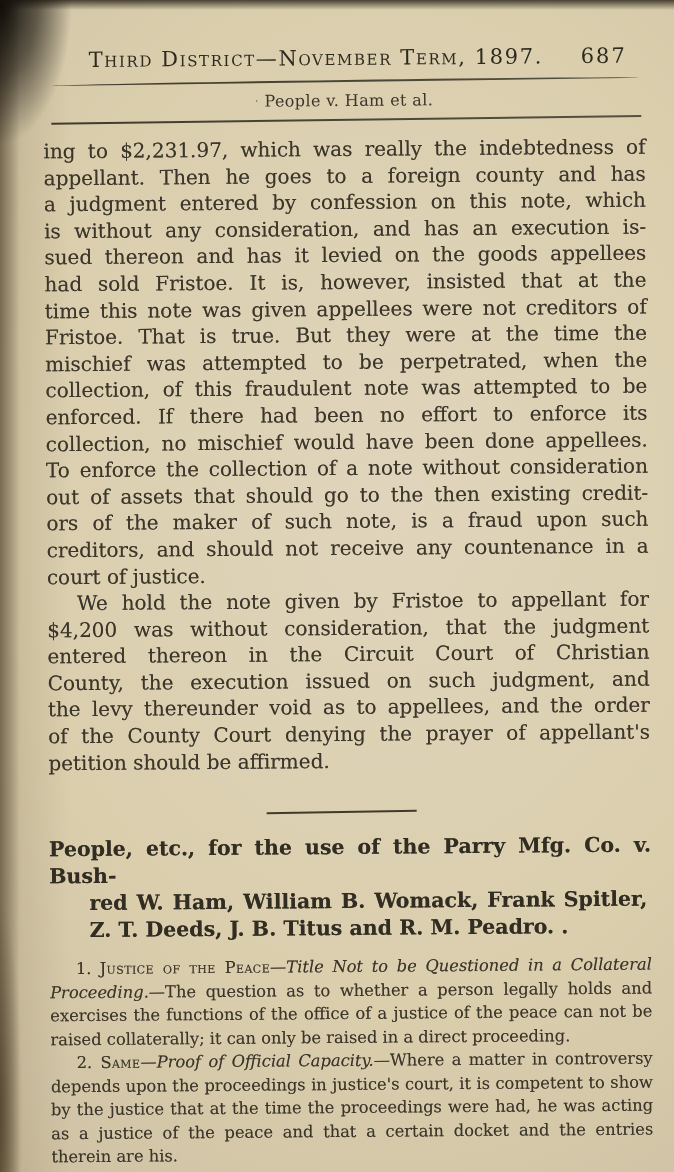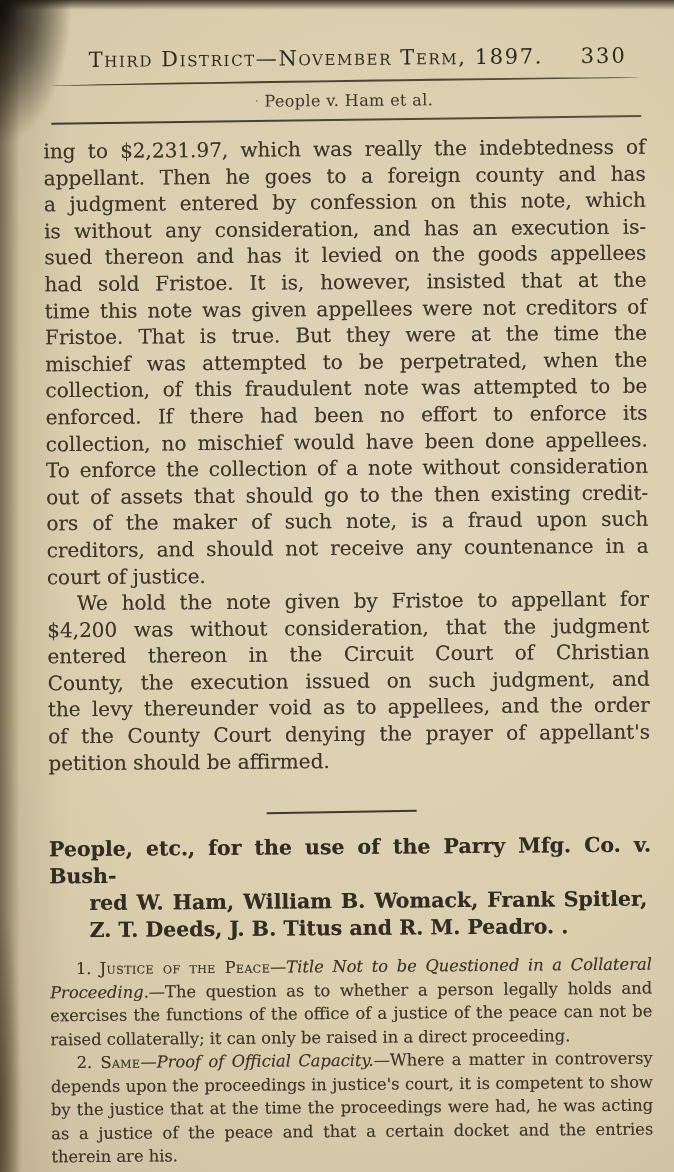--- a/index.html
+++ b/index.html
@@ -145,21 +145,21 @@
 </head>
 <body>
 
 <div class="scan">
   <div class="gutter-shade"></div>
 
   <div class="content">
 
     <div class="running-head">
       <span>Third District—November Term, 1897.</span>
-      <span class="pagenum">330</span>
+      <span class="pagenum">687</span>
     </div>
 
     <div class="rule rule1"></div>
 
     <div class="case-head">
       <span class="mark">·</span>
       <span>People v. Ham et al.</span>
     </div>
 
     <div class="rule rule2"></div>

